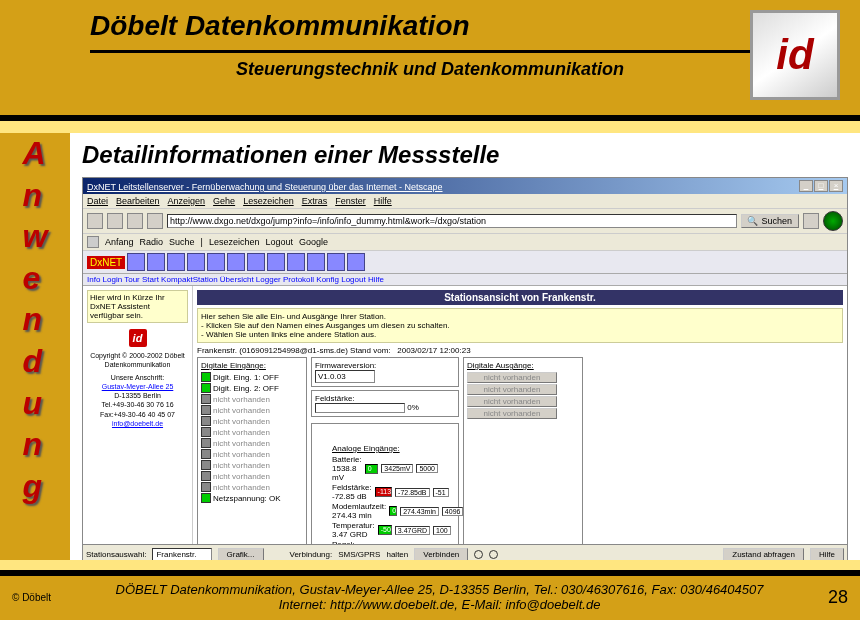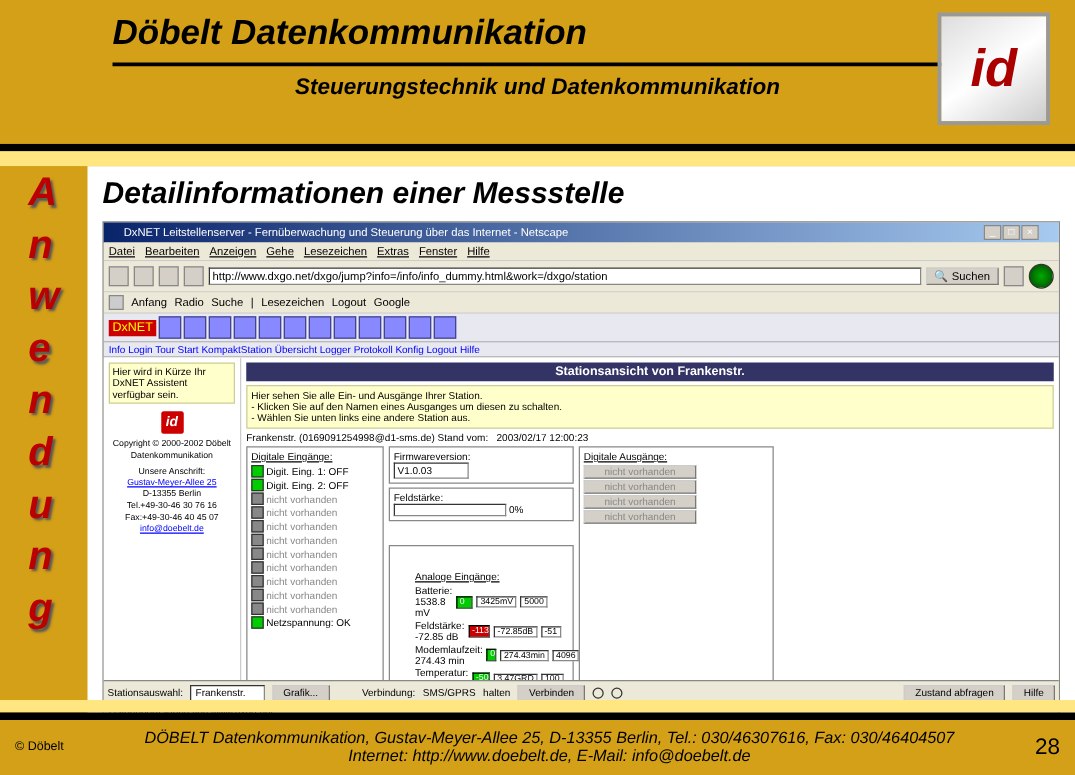--- a/index.html
+++ b/index.html
@@ -16,21 +16,21 @@
 .bar2 { height: 12px; background: #ffe680; }
 
 .content { display: flex; height: 440px; }
 .sidebar { width: 70px; background: #d4a017; display: flex; flex-direction: column; align-items: center; padding-top: 0px; }
 .sidebar-text { font-size: 32px; font-weight: bold; font-style: italic; color: #b00; text-shadow: 2px 2px 2px #555; line-height: 1.3; }
 
 .main { flex: 1; background: #fff; padding: 8px 12px; }
 .main-title { font-size: 24px; font-weight: bold; font-style: italic; color: #000; margin-bottom: 8px; }
 
 .browser { border: 1px solid #888; background: #ece9d8; font-size: 9px; height: 400px; display: flex; flex-direction: column; }
-.browser-title { background: linear-gradient(to right,#0a246a,#a6caf0); color: #fff; padding: 2px 16px; display: flex; justify-content: space-between; align-items: center; }
+.browser-title { background: linear-gradient(to right,#0a246a,#a6caf0); color: #fff; padding: 2px 4px; display: flex; justify-content: space-between; align-items: flex-end; text-decoration: underline; }
 .browser-title-text { font-size: 9px; }
 .window-controls { display: flex; gap: 1px; }
 .window-btn { width: 14px; height: 12px; background: #d4d0c8; border: 1px solid #888; font-size: 8px; text-align: center; line-height: 10px; }
 
 .menubar { background: #ece9d8; padding: 2px 4px; display: flex; gap: 8px; font-size: 9px; border-bottom: 1px solid #ccc; }
 .menubar span { text-decoration: underline; }
 
 .addressbar { background: #ece9d8; padding: 2px 4px; display: flex; align-items: center; gap: 4px; border-bottom: 1px solid #ccc; }
 .nav-btn { width: 16px; height: 16px; background: #d4d0c8; border: 1px solid #888; }
 .url-input { flex: 1; background: #fff; border: 1px inset #888; padding: 1px 2px; font-size: 9px; }
@@ -71,24 +71,24 @@
 .led.gray { background: #888; }
 .io-label { font-size: 8px; color: #888; }
 .io-label.active { color: #000; }
 
 .middle-col { width: 148px; display: flex; flex-direction: column; gap: 3px; }
 .fw-box, .fs-box { border: 1px solid #888; padding: 3px; }
 .input-field { background: #fff; border: 1px inset #888; padding: 1px 2px; font-size: 8px; width: 60px; display: inline-block; }
 .progress-bar { background: #fff; border: 1px inset #888; height: 10px; width: 90px; display: inline-block; position: relative; vertical-align: middle; }
 .progress-fill { height: 100%; background: #0c0; }
 
-.digital-out { width: 156px; }
+.digital-out { width: 120px; }
 .out-btn { background: #d4d0c8; border: 1px outset #ccc; padding: 0px 4px; font-size: 8px; width: 90px; text-align: center; color: #888; margin: 1px 0; display: block; }
 
-.analog-panel { border: 1px solid #888; padding: 20px; margin-top: 16px; font-size: 8px; }
+.analog-panel { border: 1px solid #888; padding: 20px; margin-top: 3px; font-size: 8px; }
 .analog-row { display: flex; align-items: center; gap: 3px; margin: 1px 0; }
 .analog-label { width: 110px; font-size: 8px; }
 .analog-bar { background: #0c0; border: 1px inset #555; height: 10px; width: 100px; position: relative; font-size: 7px; color: #fff; padding-left: 2px; }
 .analog-bar.red { background: #c00; }
 .analog-bar.yellow { background: #cc0; color: #000; }
 .analog-val1 { background: #fff; border: 1px inset #888; width: 50px; font-size: 7px; padding: 0 2px; text-align: right; }
 .analog-val2 { background: #fff; border: 1px inset #888; width: 35px; font-size: 7px; padding: 0 2px; text-align: right; }
 
 .bottom-bar { border-top: 1px solid #888; padding: 3px; display: flex; align-items: center; gap: 6px; font-size: 8px; background: #ece9d8; }
 .select-box { background: #fff; border: 1px inset #888; padding: 1px 14px 1px 3px; font-size: 8px; }

